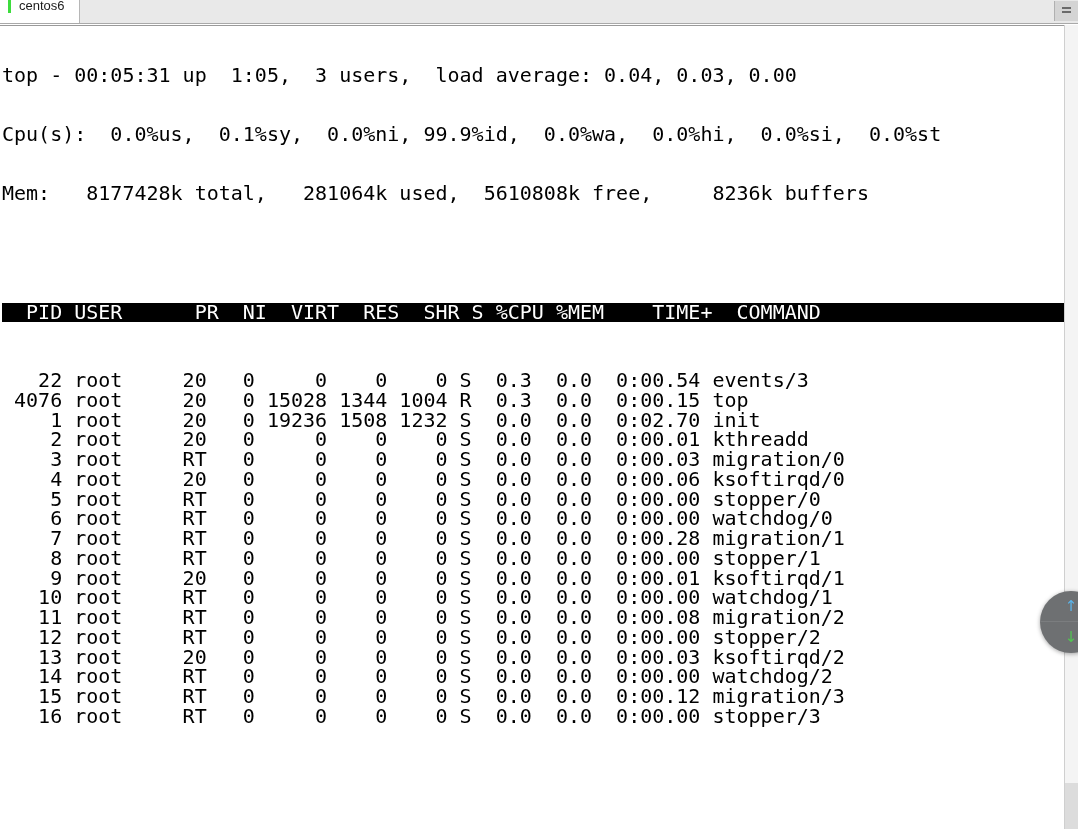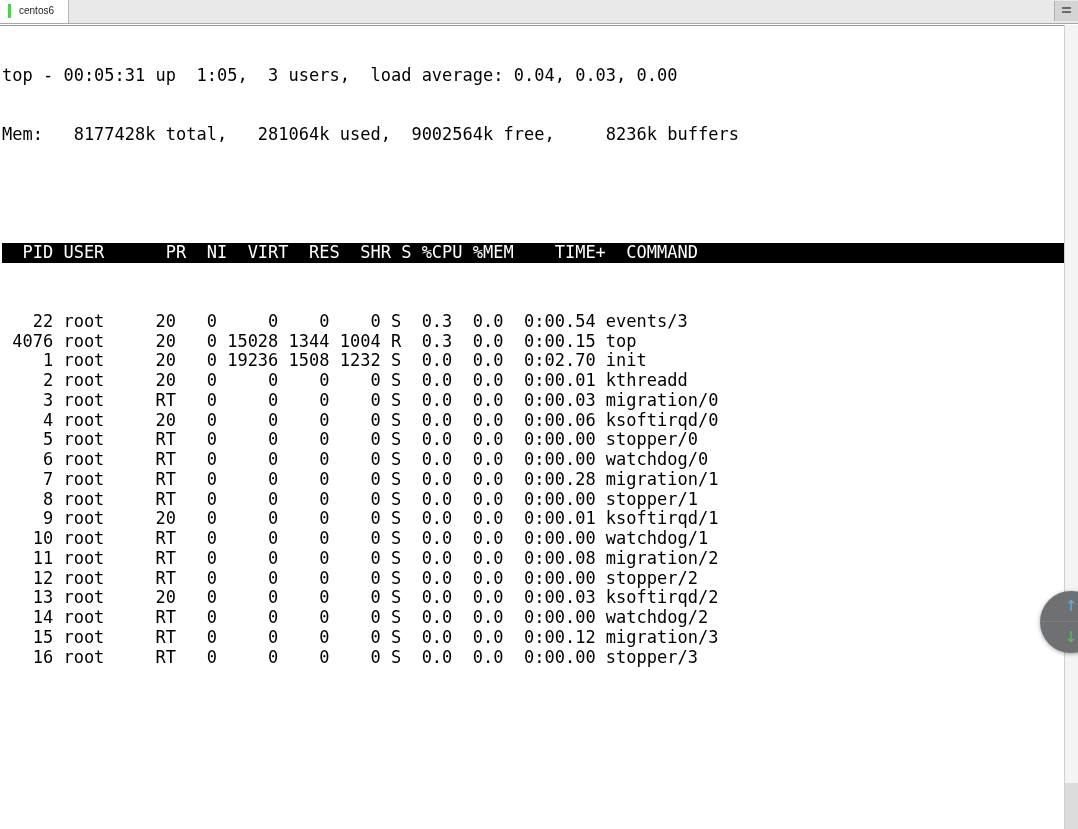--- a/index.html
+++ b/index.html
@@ -24,24 +24,24 @@
     width: 1078px; height: 24px;
     background: #e9e9e9;
     border-bottom: 1px solid #a9a9a9;
     display: flex;
     align-items: flex-end;
     font-family: "Liberation Sans", sans-serif;
   }
   .tab {
     height: 24px;
     display: flex;
-    align-items: center;
+    align-items: flex-start;
     padding: 0 14px 0 8px;
     background: #e9e9e9;
-    font-size: 10px;
+    font-size: 13px;
     color: #1b1b1b;
     border-right: 1px solid #c6c6c6;
     position: relative;
   }
   .tab.active {
     background: #ffffff;
     border-right: 1px solid #b6b6b6;
   }
   .tab-indicator {
     width: 3px;
@@ -74,21 +74,21 @@
 
   
   #terminal {
     position: absolute;
     top: 25px; left: 0;
     width: 1064px;
     height: 804px;
     background: #ffffff;
     color: #000000;
     font-family: "DejaVu Sans Mono", monospace;
-    font-size: 17px;
+    font-size: 20px;
     line-height: 19.75px;
     overflow: hidden;
     white-space: pre;
     padding-left: 2px;
     border-top: 1px solid #9a9a9a;
   }
   .term-line {
     white-space: pre;
     height: 19.75px;
     font-variant-ligatures: none;
@@ -172,21 +172,22 @@
     <div class="tab active">
       <span class="tab-indicator"></span>
       <span class="tab-label">centos6</span>
     </div>
     <div class="tabbar-filler"></div>
     <div id="tabbar-right-btn"></div>
   </div>
 
   <div id="terminal">
     <div class="term-line">top - 00:05:31 up  1:05,  3 users,  load average: 0.04, 0.03, 0.00</div>
-    <div class="term-line">Mem:   8177428k total,   281064k used,  9002564k free,     8236k buffers</div>
+    <div class="term-line">Cpu(s):  0.0%us,  0.1%sy,  0.0%ni, 99.9%id,  0.0%wa,  0.0%hi,  0.0%si,  0.0%st</div>
+    <div class="term-line">Mem:   8177428k total,   281064k used,  5610808k free,     8236k buffers</div>
     <div class="term-blank"></div>
     <div class="term-head-row"><span class="term-head">  PID USER      PR  NI  VIRT  RES  SHR S %CPU %MEM    TIME+  COMMAND</span></div>
     <div id="process-rows"><div class="term-line">   22 root     20   0     0    0    0 S  0.3  0.0  0:00.54 events/3</div><div class="term-line"> 4076 root     20   0 15028 1344 1004 R  0.3  0.0  0:00.15 top</div><div class="term-line">    1 root     20   0 19236 1508 1232 S  0.0  0.0  0:02.70 init</div><div class="term-line">    2 root     20   0     0    0    0 S  0.0  0.0  0:00.01 kthreadd</div><div class="term-line">    3 root     RT   0     0    0    0 S  0.0  0.0  0:00.03 migration/0</div><div class="term-line">    4 root     20   0     0    0    0 S  0.0  0.0  0:00.06 ksoftirqd/0</div><div class="term-line">    5 root     RT   0     0    0    0 S  0.0  0.0  0:00.00 stopper/0</div><div class="term-line">    6 root     RT   0     0    0    0 S  0.0  0.0  0:00.00 watchdog/0</div><div class="term-line">    7 root     RT   0     0    0    0 S  0.0  0.0  0:00.28 migration/1</div><div class="term-line">    8 root     RT   0     0    0    0 S  0.0  0.0  0:00.00 stopper/1</div><div class="term-line">    9 root     20   0     0    0    0 S  0.0  0.0  0:00.01 ksoftirqd/1</div><div class="term-line">   10 root     RT   0     0    0    0 S  0.0  0.0  0:00.00 watchdog/1</div><div class="term-line">   11 root     RT   0     0    0    0 S  0.0  0.0  0:00.08 migration/2</div><div class="term-line">   12 root     RT   0     0    0    0 S  0.0  0.0  0:00.00 stopper/2</div><div class="term-line">   13 root     20   0     0    0    0 S  0.0  0.0  0:00.03 ksoftirqd/2</div><div class="term-line">   14 root     RT   0     0    0    0 S  0.0  0.0  0:00.00 watchdog/2</div><div class="term-line">   15 root     RT   0     0    0    0 S  0.0  0.0  0:00.12 migration/3</div><div class="term-line">   16 root     RT   0     0    0    0 S  0.0  0.0  0:00.00 stopper/3</div></div>
   </div>
 
   <div id="scroll-gutter">
     <div id="scroll-thumb"></div>
     <div id="scroll-bottom-box"></div>
   </div>
 

